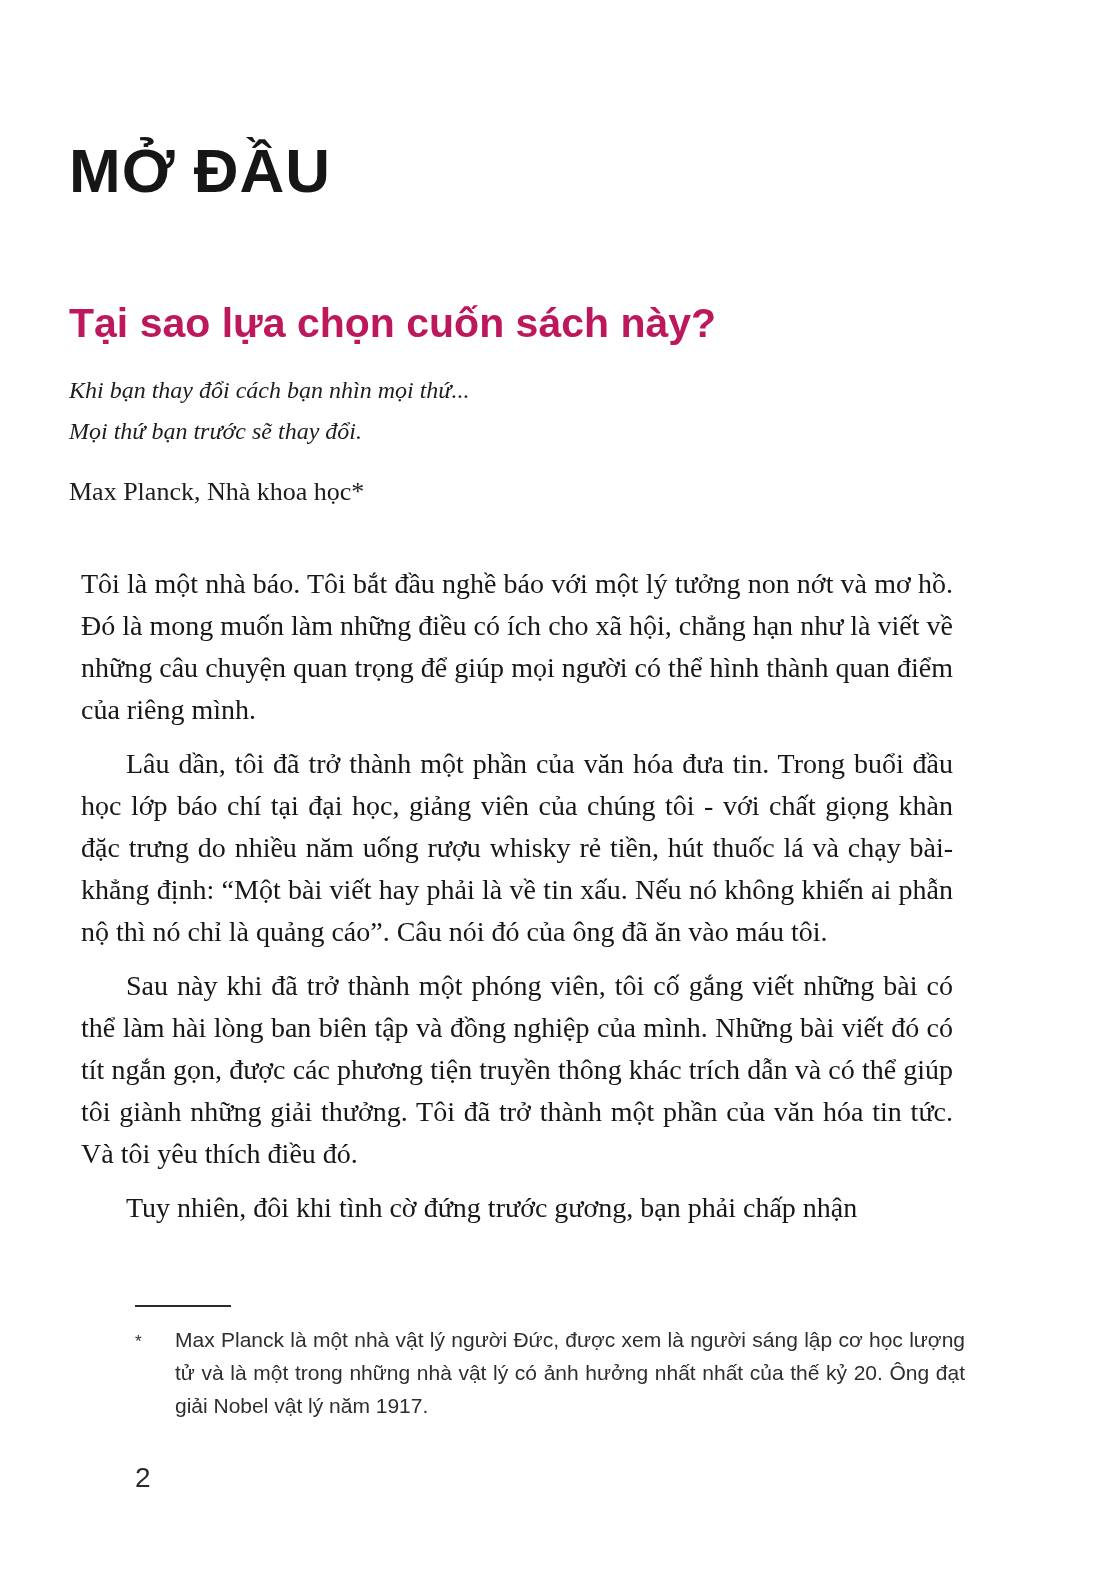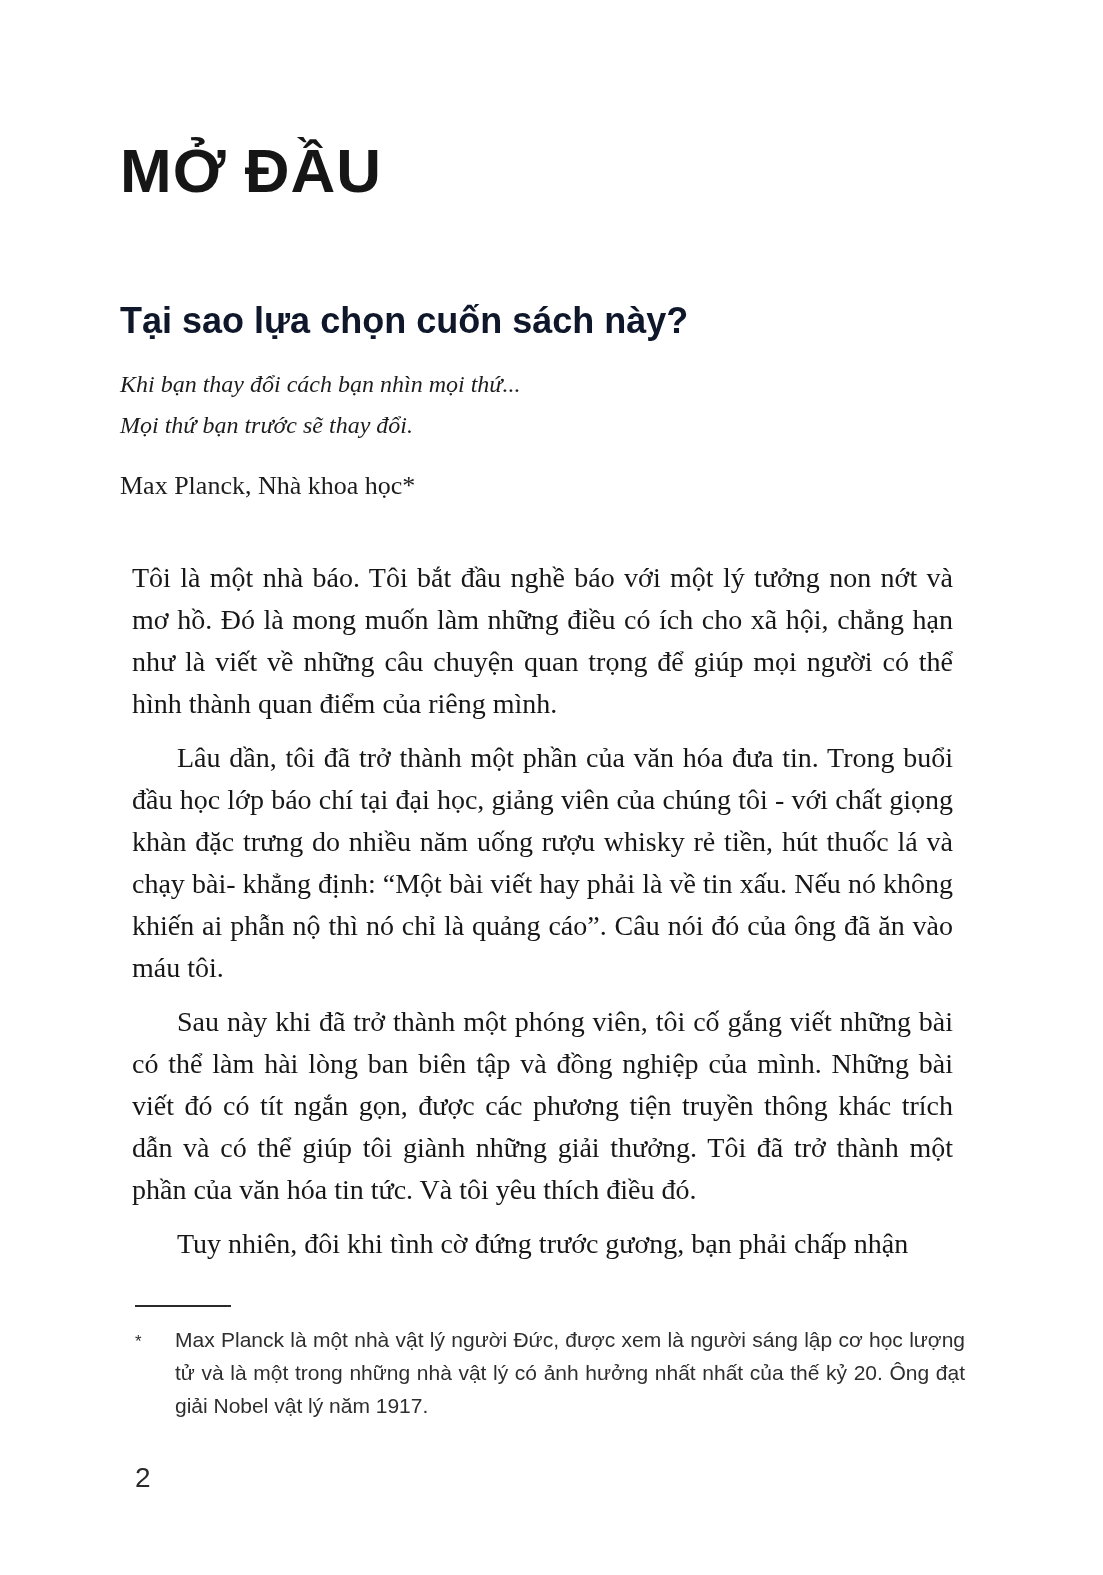--- a/index.html
+++ b/index.html
@@ -8,40 +8,40 @@
     background: #ffffff;
   }
   .book-page {
     position: relative;
     width: 1103px;
     height: 1575px;
     margin: 0 auto;
     background: #ffffff;
     color: #1a1a1a;
     box-sizing: border-box;
-    padding: 0 138px 0 120px;
+    padding: 0 138px 0 69px;
     overflow: hidden;
   }
   .chapter-title {
     margin: 0;
     padding-top: 138px;
     font-family: "Liberation Sans", sans-serif;
     font-weight: 700;
     font-size: 62px;
     line-height: 1.05;
     letter-spacing: 1px;
     color: #161616;
   }
   .section-heading {
     margin: 96px 0 0 0;
     font-family: "Liberation Sans", sans-serif;
     font-weight: 700;
-    font-size: 36px;
+    font-size: 41px;
     line-height: 1.2;
-    color: #0f172a;
+    color: #be185d;
   }
   .epigraph {
     margin-top: 22px;
     font-family: "Liberation Serif", serif;
     font-style: italic;
     font-size: 24px;
     line-height: 41px;
     color: #1d1d1d;
   }
   .epigraph-attribution {

